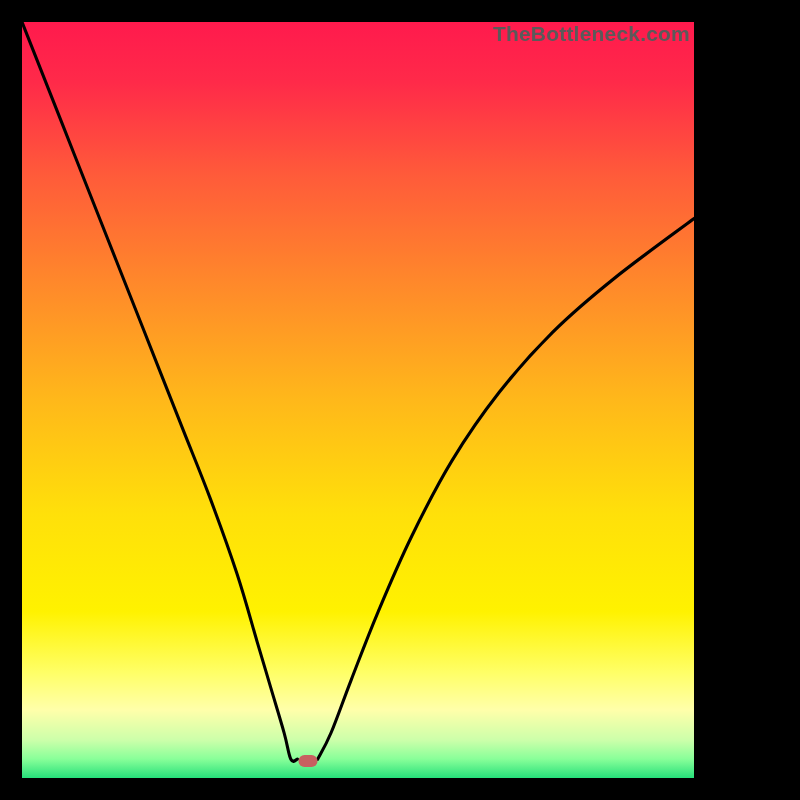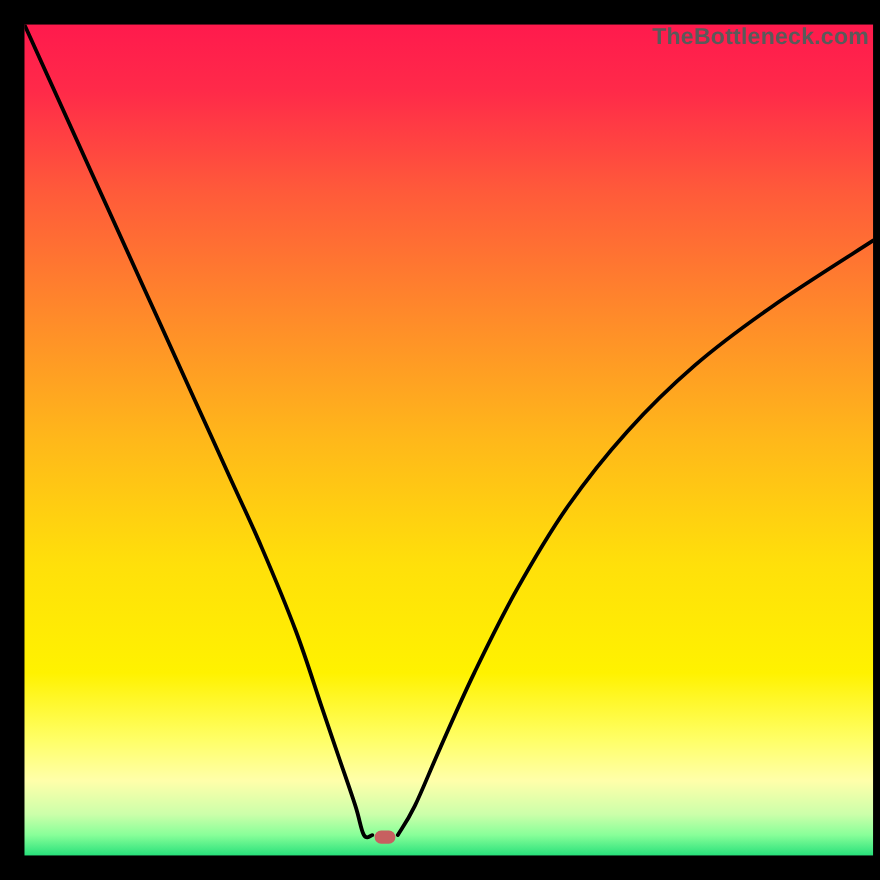--- a/index.html
+++ b/index.html
@@ -7,21 +7,21 @@
   .frame {
     position: relative;
     width: 800px;
     height: 800px;
     background: #000;
   }
   .plot-area {
     position: absolute;
     left: 22px;
     top: 22px;
-    width: 772px;
+    width: 672px;
     height: 756px;
     overflow: hidden;
   }
   .gradient-bg {
     position: absolute;
     left: 0; top: 0; width: 100%; height: 100%;
   }
   .watermark {
     position: absolute;
     top: 0px;

